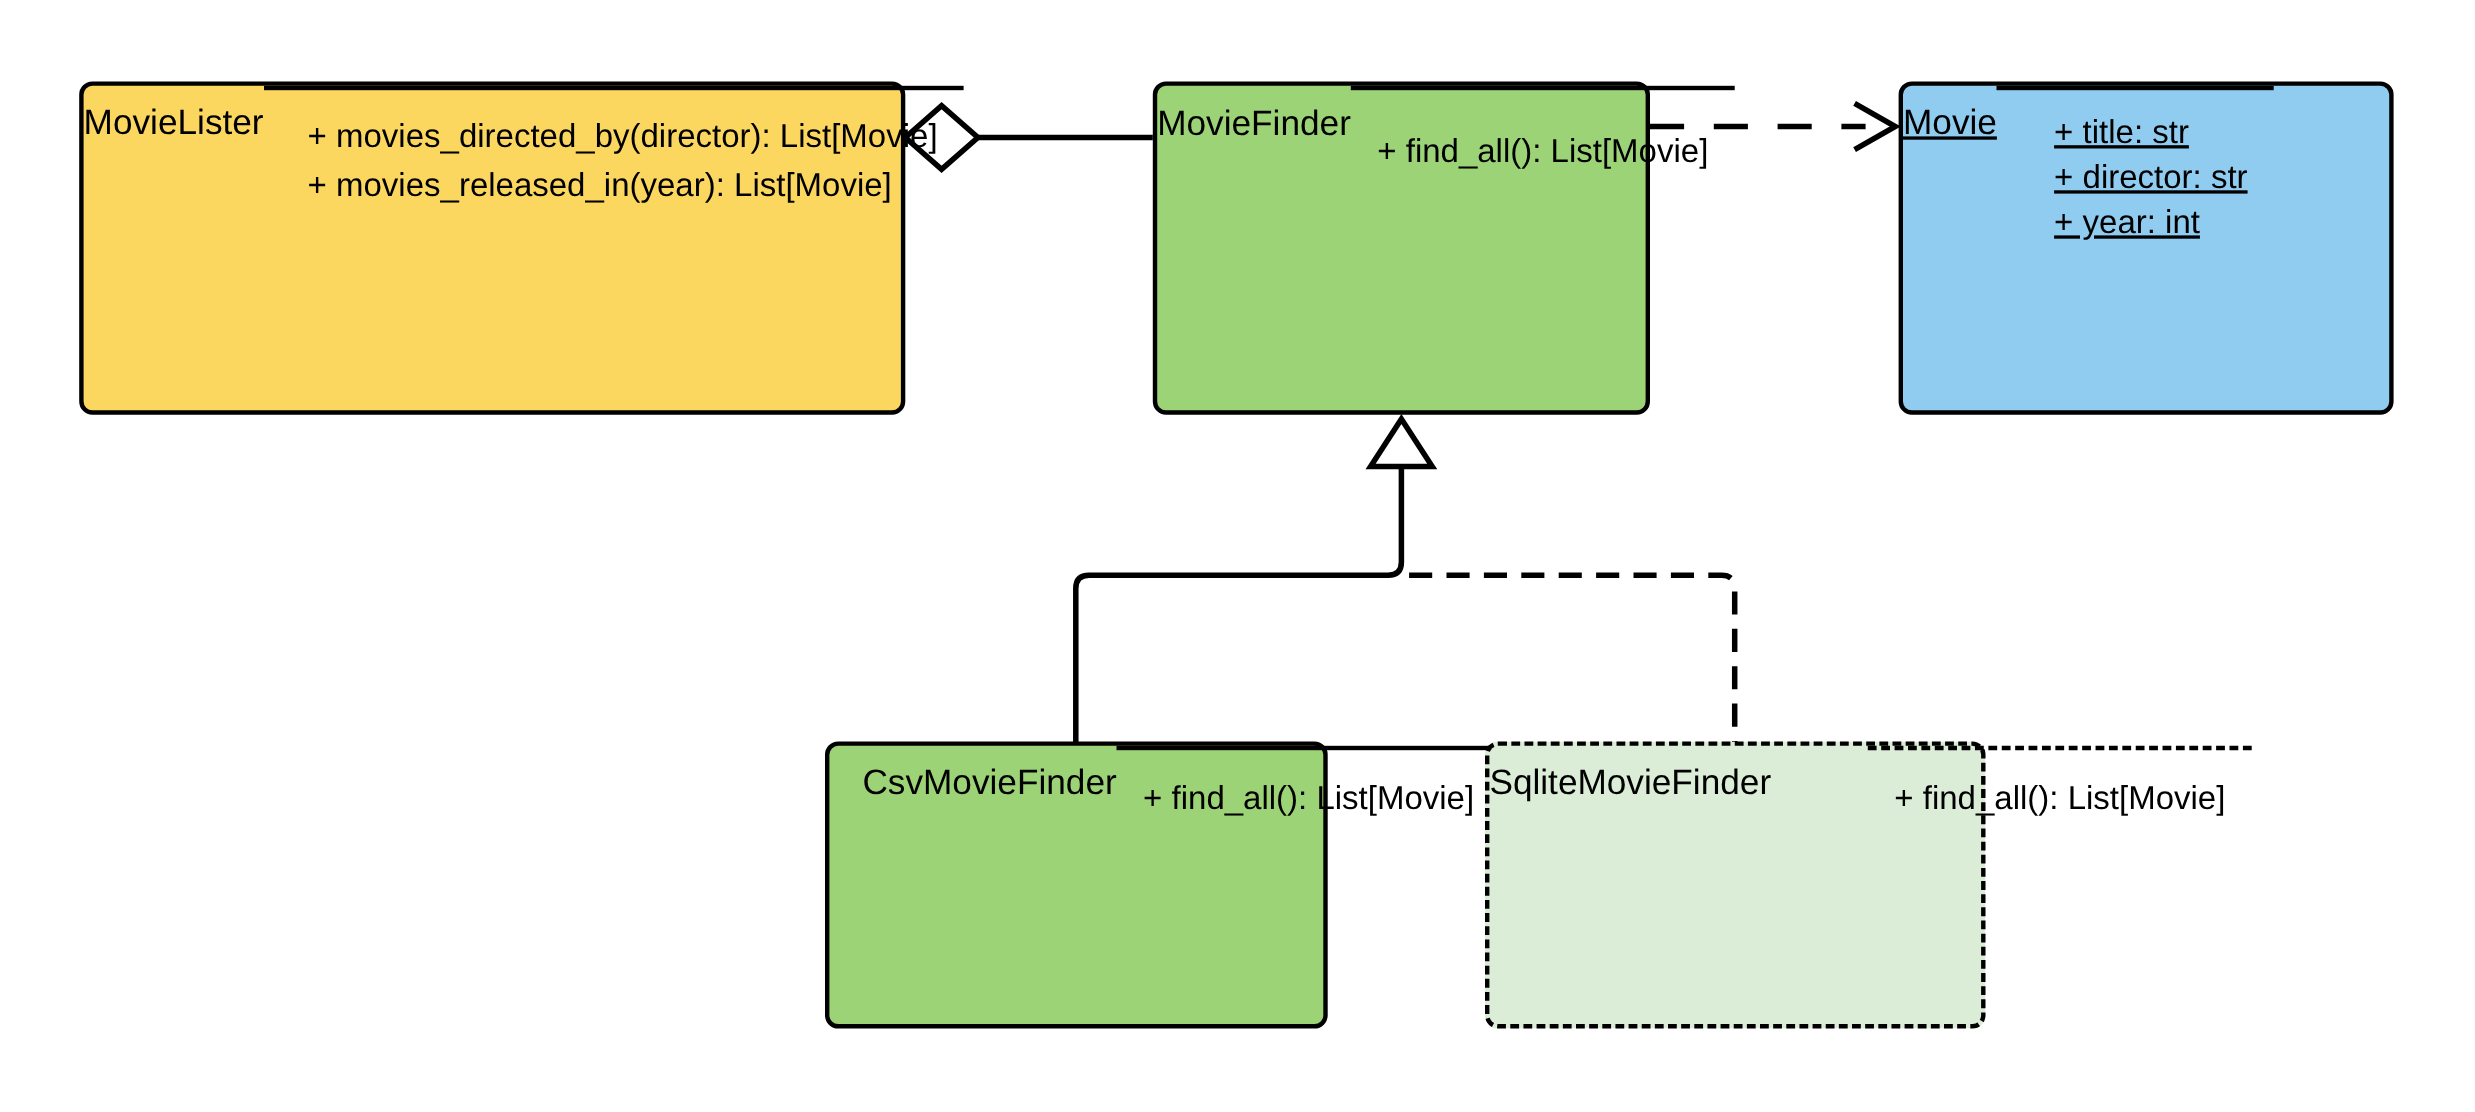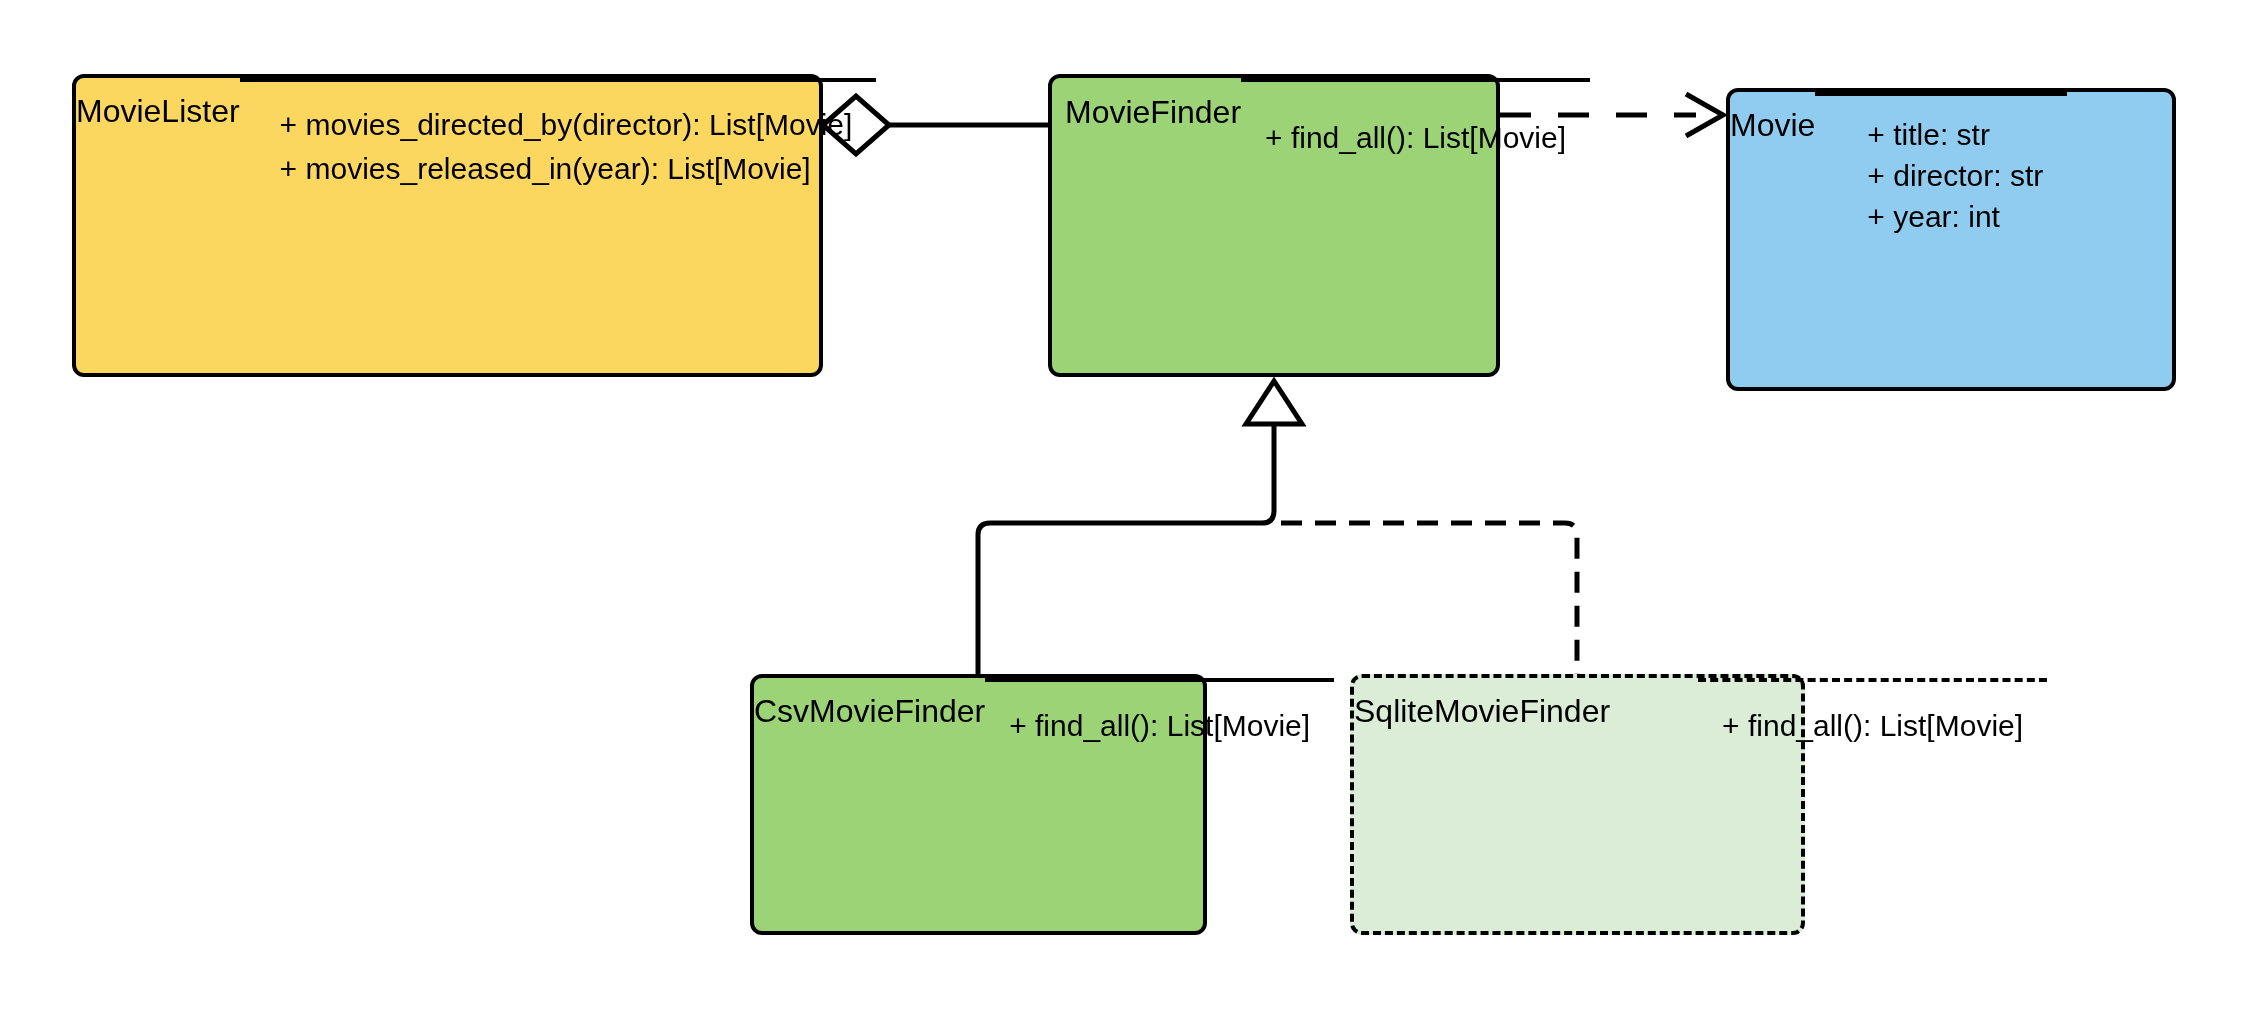--- a/index.html
+++ b/index.html
@@ -53,32 +53,32 @@
   .attr-row { line-height: 41px; }
 
   
   #box-movielister { left: 72px; top: 74px; width: 751px; height: 303px; background: #FCD75F; }
   #box-movielister .title   { height: 66px; }
   #box-movielister .attrs   { height: 96px; }
   #box-movielister .methods { height: 133px; padding-left: 16px; }
 
   
   #box-moviefinder { left: 1048px; top: 74px; width: 452px; height: 303px; background: #9CD377; }
-  #box-moviefinder .title   { height: 68px; margin-left: 13px; }
+  #box-moviefinder .title   { height: 68px; }
   #box-moviefinder .attrs   { height: 114px; }
   #box-moviefinder .methods { height: 115px; }
 
   
-  #box-movie { left: 1726px; top: 88px; width: 450px; height: 303px; background: #8FCCF0; }
+  #box-movie { left: 1726px; top: 74px; width: 450px; height: 303px; background: #8FCCF0; text-decoration: underline; }
   #box-movie .title   { height: 66px; }
   #box-movie .attrs   { height: 163px; padding-left: 28px; }
   #box-movie .methods { height: 66px; }
 
   
-  #box-csvmoviefinder { left: 750px; top: 674px; width: 457px; height: 261px; background: #9CD377; }
+  #box-csvmoviefinder { left: 750px; top: 674px; width: 457px; height: 261px; background: #9CD377; padding-left: 30px; }
   #box-csvmoviefinder .title   { height: 66px; }
   #box-csvmoviefinder .attrs   { height: 96px; }
   #box-csvmoviefinder .methods { height: 91px; }
 
   
   #box-sqlitemoviefinder { left: 1350px; top: 674px; width: 455px; height: 261px; background: #DBEDD6; }
   #box-sqlitemoviefinder .title   { height: 66px; }
   #box-sqlitemoviefinder .attrs   { height: 96px; }
   #box-sqlitemoviefinder .methods { height: 91px; }
 </style>

